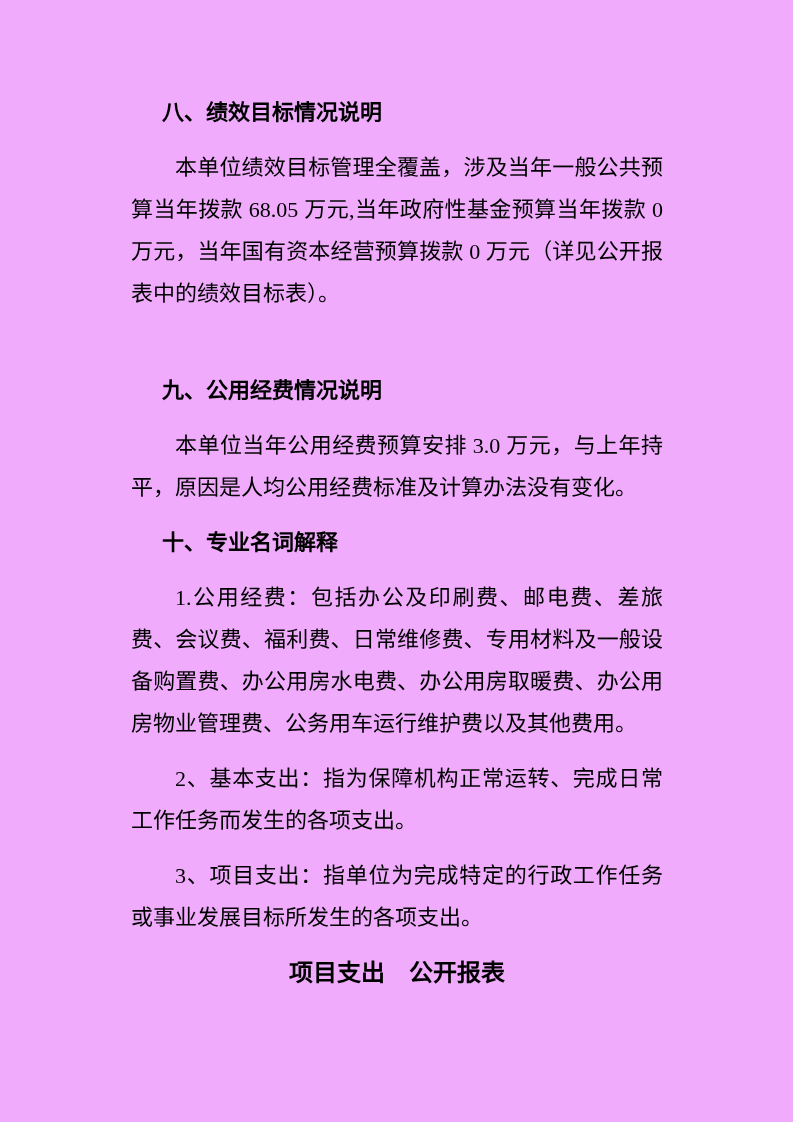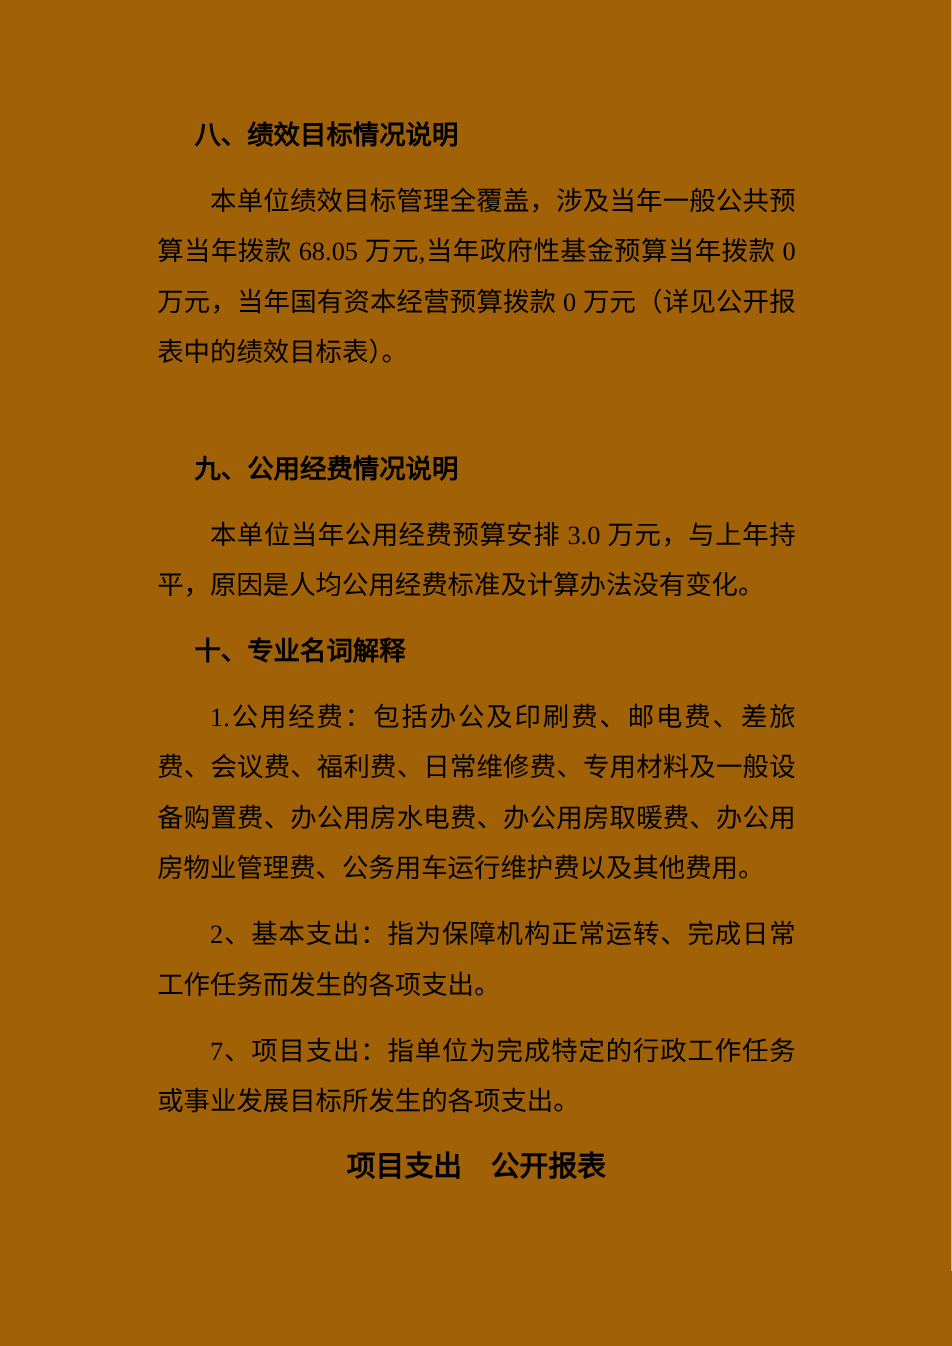--- a/index.html
+++ b/index.html
@@ -4,21 +4,21 @@
 <style>
   html, body {
     margin: 0;
     padding: 0;
     background: #ffffff;
   }
   .page {
     position: relative;
     width: 793px;
     height: 1122px;
-    background: #a16207;
+    background: #f0abfc;
     overflow: hidden;
   }
   .content {
     position: absolute;
     left: 118px;
     top: 92px;
     width: 558px;
     color: #000000;
     font-family: "Liberation Serif", serif;
     font-size: 22px;
@@ -66,19 +66,19 @@
     <h2 class="sec-heading">九、公用经费情况说明</h2>
 
     <p>本单位当年公用经费预算安排 3.0 万元，与上年持平，原因是人均公用经费标准及计算办法没有变化。</p>
 
     <h2 class="sec-heading">十、专业名词解释</h2>
 
     <p>1.公用经费：包括办公及印刷费、邮电费、差旅费、会议费、福利费、日常维修费、专用材料及一般设备购置费、办公用房水电费、办公用房取暖费、办公用房物业管理费、公务用车运行维护费以及其他费用。</p>
 
     <p>2、基本支出：指为保障机构正常运转、完成日常工作任务而发生的各项支出。</p>
 
-    <p>7、项目支出：指单位为完成特定的行政工作任务或事业发展目标所发生的各项支出。</p>
+    <p>3、项目支出：指单位为完成特定的行政工作任务或事业发展目标所发生的各项支出。</p>
 
 
     <h1 class="part-title">项目支出　公开报表</h1>
 
   </div>
 </div>
 
 </body></html>

